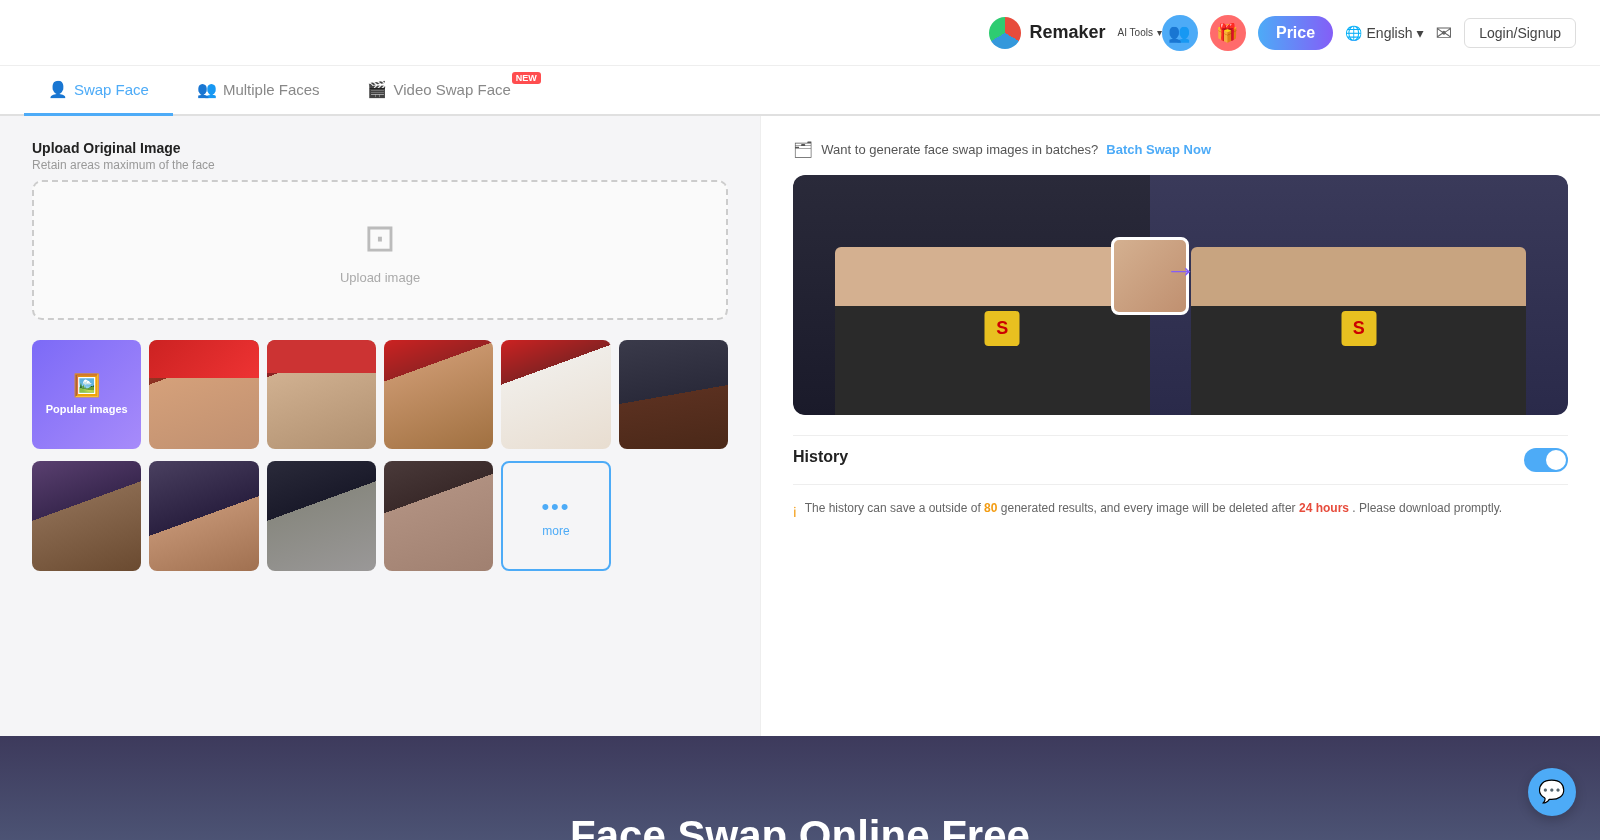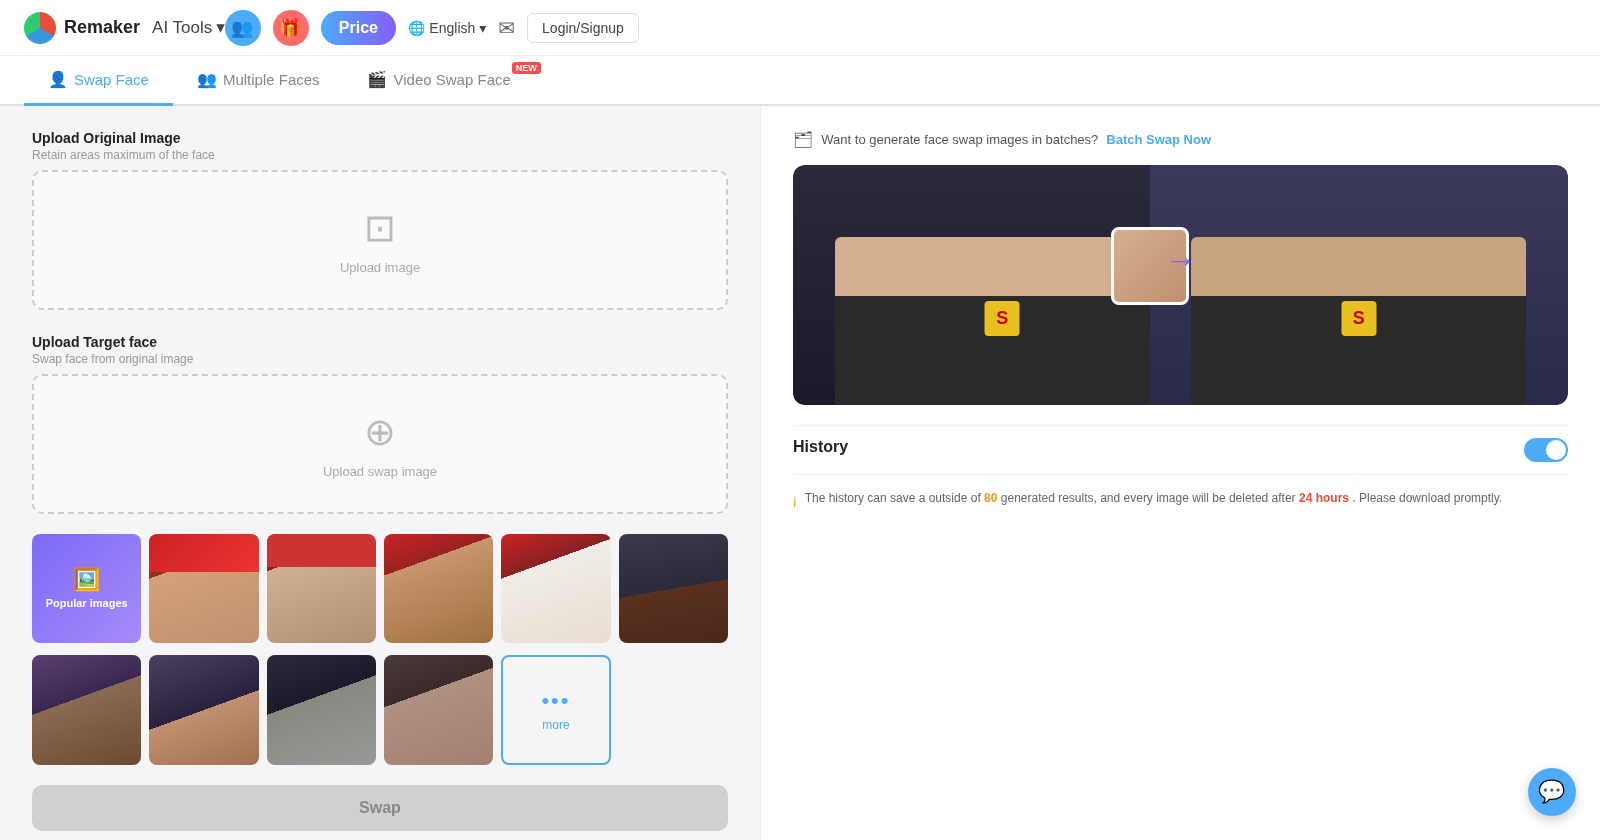--- a/index.html
+++ b/index.html
@@ -1,33 +1,33 @@
 <!DOCTYPE html>
 <html><head>
   <meta charset="utf-8">
   <style>
     * { margin: 0; padding: 0; box-sizing: border-box; }
     body { font-family: -apple-system, BlinkMacSystemFont, 'Segoe UI', sans-serif; background: #fff; color: #333; width: 1600px; min-height: 840px; overflow-x: hidden; }
 
     
     .navbar {
-      display: flex; align-items: center; justify-content: flex-start;
-      padding: 0 24px; height: 56px; border-bottom: 1px solid #eee;
+      display: flex; align-items: center; justify-content: flex-end;
+      padding: 0 24px; height: 66px; border-bottom: 1px solid #eee;
       position: sticky; top: 0; background: #fff; z-index: 100;
     }
     .nav-left { display: flex; align-items: center; gap: 12px; }
     .logo-wrap { display: flex; align-items: center; gap: 8px; cursor: pointer; }
     .logo-circle {
       width: 32px; height: 32px; border-radius: 50%;
       background: conic-gradient(#e74c3c 0deg 120deg, #3498db 120deg 240deg, #2ecc71 240deg 360deg);
     }
     .logo-text { font-size: 18px; font-weight: 700; color: #222; }
     .ai-tools-btn {
       display: flex; align-items: center; gap: 4px;
-      font-size: 17px; color: #444; cursor: pointer; border: none; background: none;
+      font-size: 10px; color: #444; cursor: pointer; border: none; background: none;
     }
     .nav-right { display: flex; align-items: center; gap: 12px; }
     .nav-icon-btn {
       width: 36px; height: 36px; border-radius: 50%; border: none; cursor: pointer;
       display: flex; align-items: center; justify-content: center; font-size: 18px;
       background: none;
     }
     .nav-icon-btn.blue-bg { background: #4dabf7; }
     .nav-icon-btn.red-bg { background: #ff6b6b; }
     .price-btn {
@@ -72,21 +72,21 @@
     }
     .left-panel {
       flex: 0 0 760px; padding: 24px 32px; min-height: 620px;
     }
     .right-panel {
       flex: 1; padding: 24px 32px; background: #fff;
       border-left: 1px solid #eee;
     }
 
     
-    .upload-row { display: flex; gap: 24px; margin-bottom: 20px; flex-direction: column; }
+    .upload-row { display: flex; gap: 24px; margin-bottom: 20px; }
     .upload-box-wrap { flex: 1; }
     .upload-label { font-size: 14px; font-weight: 600; color: #222; margin-bottom: 2px; }
     .upload-sub { font-size: 12px; color: #999; margin-bottom: 8px; }
     .upload-box {
       border: 2px dashed #ccc; border-radius: 10px; background: #fafafa;
       display: flex; flex-direction: column; align-items: center; justify-content: center;
       height: 140px; cursor: pointer; gap: 10px; transition: border-color 0.2s;
     }
     .upload-icon { font-size: 36px; color: #bbb; }
     .upload-text { font-size: 13px; color: #aaa; }
@@ -237,28 +237,20 @@
     
     <div class="upload-row">
       <div class="upload-box-wrap">
         <div class="upload-label">Upload Original Image</div>
         <div class="upload-sub">Retain areas maximum of the face</div>
         <div class="upload-box">
           <div class="upload-icon" style="font-size:38px; color:#bbb;">⊡</div>
           <span class="upload-text">Upload image</span>
         </div>
       </div>
-      <div class="upload-box-wrap">
-        <div class="upload-label">Upload Target face</div>
-        <div class="upload-sub">Swap face from original image</div>
-        <div class="upload-box">
-          <div class="upload-icon" style="font-size:38px; color:#bbb;">⊕</div>
-          <span class="upload-text">Upload swap image</span>
-        </div>
-      </div>
     </div>
 
     
 
     
     <div class="template-grid">
 
       <div class="tmpl-item popular">
         <span class="popular-icon">🖼️</span>
         <span class="popular-label">Popular images</span>
@@ -293,21 +285,20 @@
       <div class="tmpl-item" style="background: linear-gradient(160deg, #4a3a3a 0%, #3a2a2a 35%, #b09080 35%, #a08070 100%);">
       </div>
 
       <div class="tmpl-more">
         <span class="more-dots">•••</span>
         <span class="more-label">more</span>
       </div>
     </div>
 
     
-    <button class="swap-btn">Swap</button>
   </div>
 
   <div class="right-panel">
 
     <div class="batch-row">
       <span class="stack-icon">🗂</span>
       <span>Want to generate face swap images in batches?</span>
       <a class="batch-link" href="#">Batch Swap Now</a>
     </div>
 

